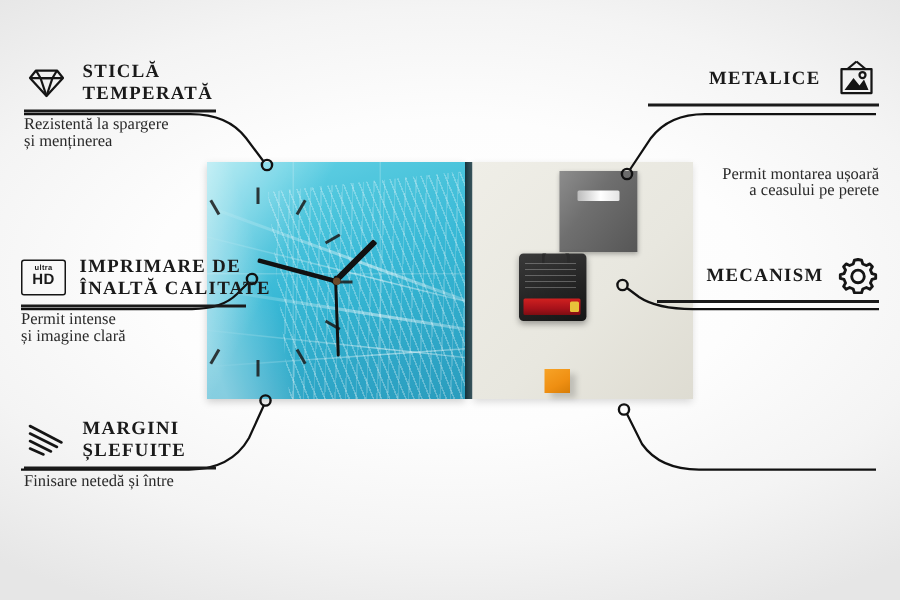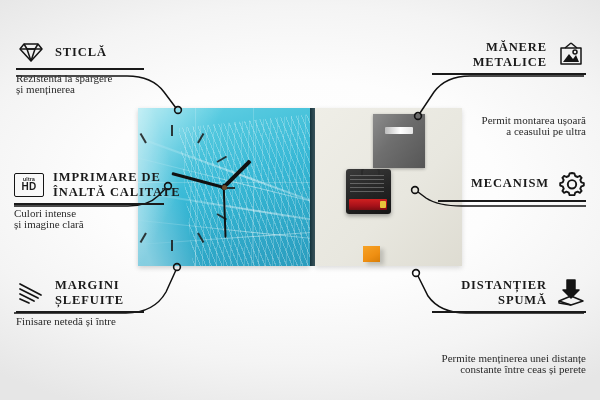--- a/index.html
+++ b/index.html
@@ -358,20 +358,21 @@
         <g fill="none" stroke="#151515" stroke-width="1.5" stroke-linejoin="round">
           <path d="M4,9 L8,4 L22,4 L26,9 L15,21 Z"></path>
           <path d="M4,9 L26,9"></path>
           <path d="M8,4 L11,9 L15,21"></path>
           <path d="M22,4 L19,9 L15,21"></path>
           <path d="M11,9 L19,9"></path>
         </g>
       </svg>
       <div class="title">
         <div>STICLĂ</div>
+        <div>TEMPERATĂ</div>
       </div>
     </div>
     <div class="rule" style="width:128px;"></div>
     <div class="desc">
       <div>Rezistentă la spargere</div>
       <div>și menținerea</div>
     </div>
   </div>
 
   <div class="callout left" style="left:14px; top:170px; width:150px;">
@@ -380,21 +381,21 @@
         <span class="hd-ultra">ultra</span>
         <span class="hd-main">HD</span>
       </div>
       <div class="title">
         <div>IMPRIMARE DE</div>
         <div>ÎNALTĂ CALITATE</div>
       </div>
     </div>
     <div class="rule" style="width:150px;"></div>
     <div class="desc">
-      <div>Culori intense</div>
+      <div>Permit intense</div>
       <div>și imagine clară</div>
     </div>
   </div>
 
   <div class="callout left" style="left:16px; top:278px; width:128px;">
     <div class="row">
       <svg class="icon" width="30" height="24" viewBox="0 0 30 24">
         <g stroke="#151515" stroke-width="1.7" stroke-linecap="round">
           <line x1="4" y1="3" x2="25" y2="14"></line>
           <line x1="4" y1="8" x2="22" y2="17"></line>
@@ -409,69 +410,48 @@
     </div>
     <div class="rule" style="width:128px;"></div>
     <div class="desc">
       <div>Finisare netedă și între</div>
     </div>
   </div>
 
   <div class="callout right" style="right:14px; top:40px; width:154px;">
     <div class="row">
       <div class="title">
-        <div>MĂNERE</div>
         <div>METALICE</div>
       </div>
       <svg class="icon" width="30" height="25" viewBox="0 0 30 25">
         <g fill="none" stroke="#151515" stroke-width="1.5" stroke-linejoin="round">
           <path d="M15,1 L9,6"></path>
           <path d="M15,1 L21,6"></path>
           <rect x="5" y="6" width="20" height="16"></rect>
           <path d="M7,20 L13,12 L17,17 L20,13 L23,20 Z" fill="#151515" stroke="none"></path>
           <circle cx="19" cy="10" r="2"></circle>
         </g>
       </svg>
     </div>
     <div class="rule" style="width:154px;"></div>
     <div class="desc">
       <div>Permit montarea ușoară</div>
-      <div>a ceasului pe ultra</div>
+      <div>a ceasului pe perete</div>
     </div>
   </div>
 
   <div class="callout right" style="right:14px; top:170px; width:148px;">
     <div class="row">
       <div class="title">
         <div>MECANISM</div>
       </div>
       <svg class="icon" width="28" height="26" viewBox="0 0 28 26">
         <g fill="none" stroke="#151515" stroke-width="1.9" stroke-linejoin="round">
           <path d="M14,3 L16.4,3.5 L17.2,6 L19.6,7 L21.9,5.9 L23.6,7.8 L22.3,10 L23.3,12.4 L25.8,13.1 L25.8,15.6 L23.3,16.3 L22.3,18.7 L23.6,20.9 L21.9,22.8 L19.6,21.7 L17.2,22.7 L16.4,25.2 L14,25.2 L11.6,25.2 L10.8,22.7 L8.4,21.7 L6.1,22.8 L4.4,20.9 L5.7,18.7 L4.7,16.3 L2.2,15.6 L2.2,13.1 L4.7,12.4 L5.7,10 L4.4,7.8 L6.1,5.9 L8.4,7 L10.8,6 L11.6,3.5 Z"></path>
           <circle cx="14" cy="14.3" r="4.2"></circle>
         </g>
       </svg>
     </div>
     <div class="rule" style="width:148px;"></div>
   </div>
 
-  <div class="callout right" style="right:14px; top:278px; width:154px;">
-    <div class="row">
-      <div class="title">
-        <div>DISTANȚIER</div>
-        <div>SPUMĂ</div>
-      </div>
-      <svg class="icon" width="30" height="27" viewBox="0 0 30 27">
-        <g fill="none" stroke="#151515" stroke-width="1.5" stroke-linejoin="round">
-          <path d="M11,1 L19,1 L19,11 L23,11 L15,19 L7,11 L11,11 Z" fill="#151515"></path>
-          <path d="M15,17 L27,22 L15,26 L3,22 Z"></path>
-          <path d="M3,22 L3,24 L15,26 L15,26"></path>
-        </g>
-      </svg>
-    </div>
-    <div class="rule" style="width:154px;"></div>
-    <div class="desc">
-      <div>Permite menținerea unei distanțe</div>
-      <div>constante între ceas și perete</div>
-    </div>
-  </div>
 
 </div>
 
 </body></html>

